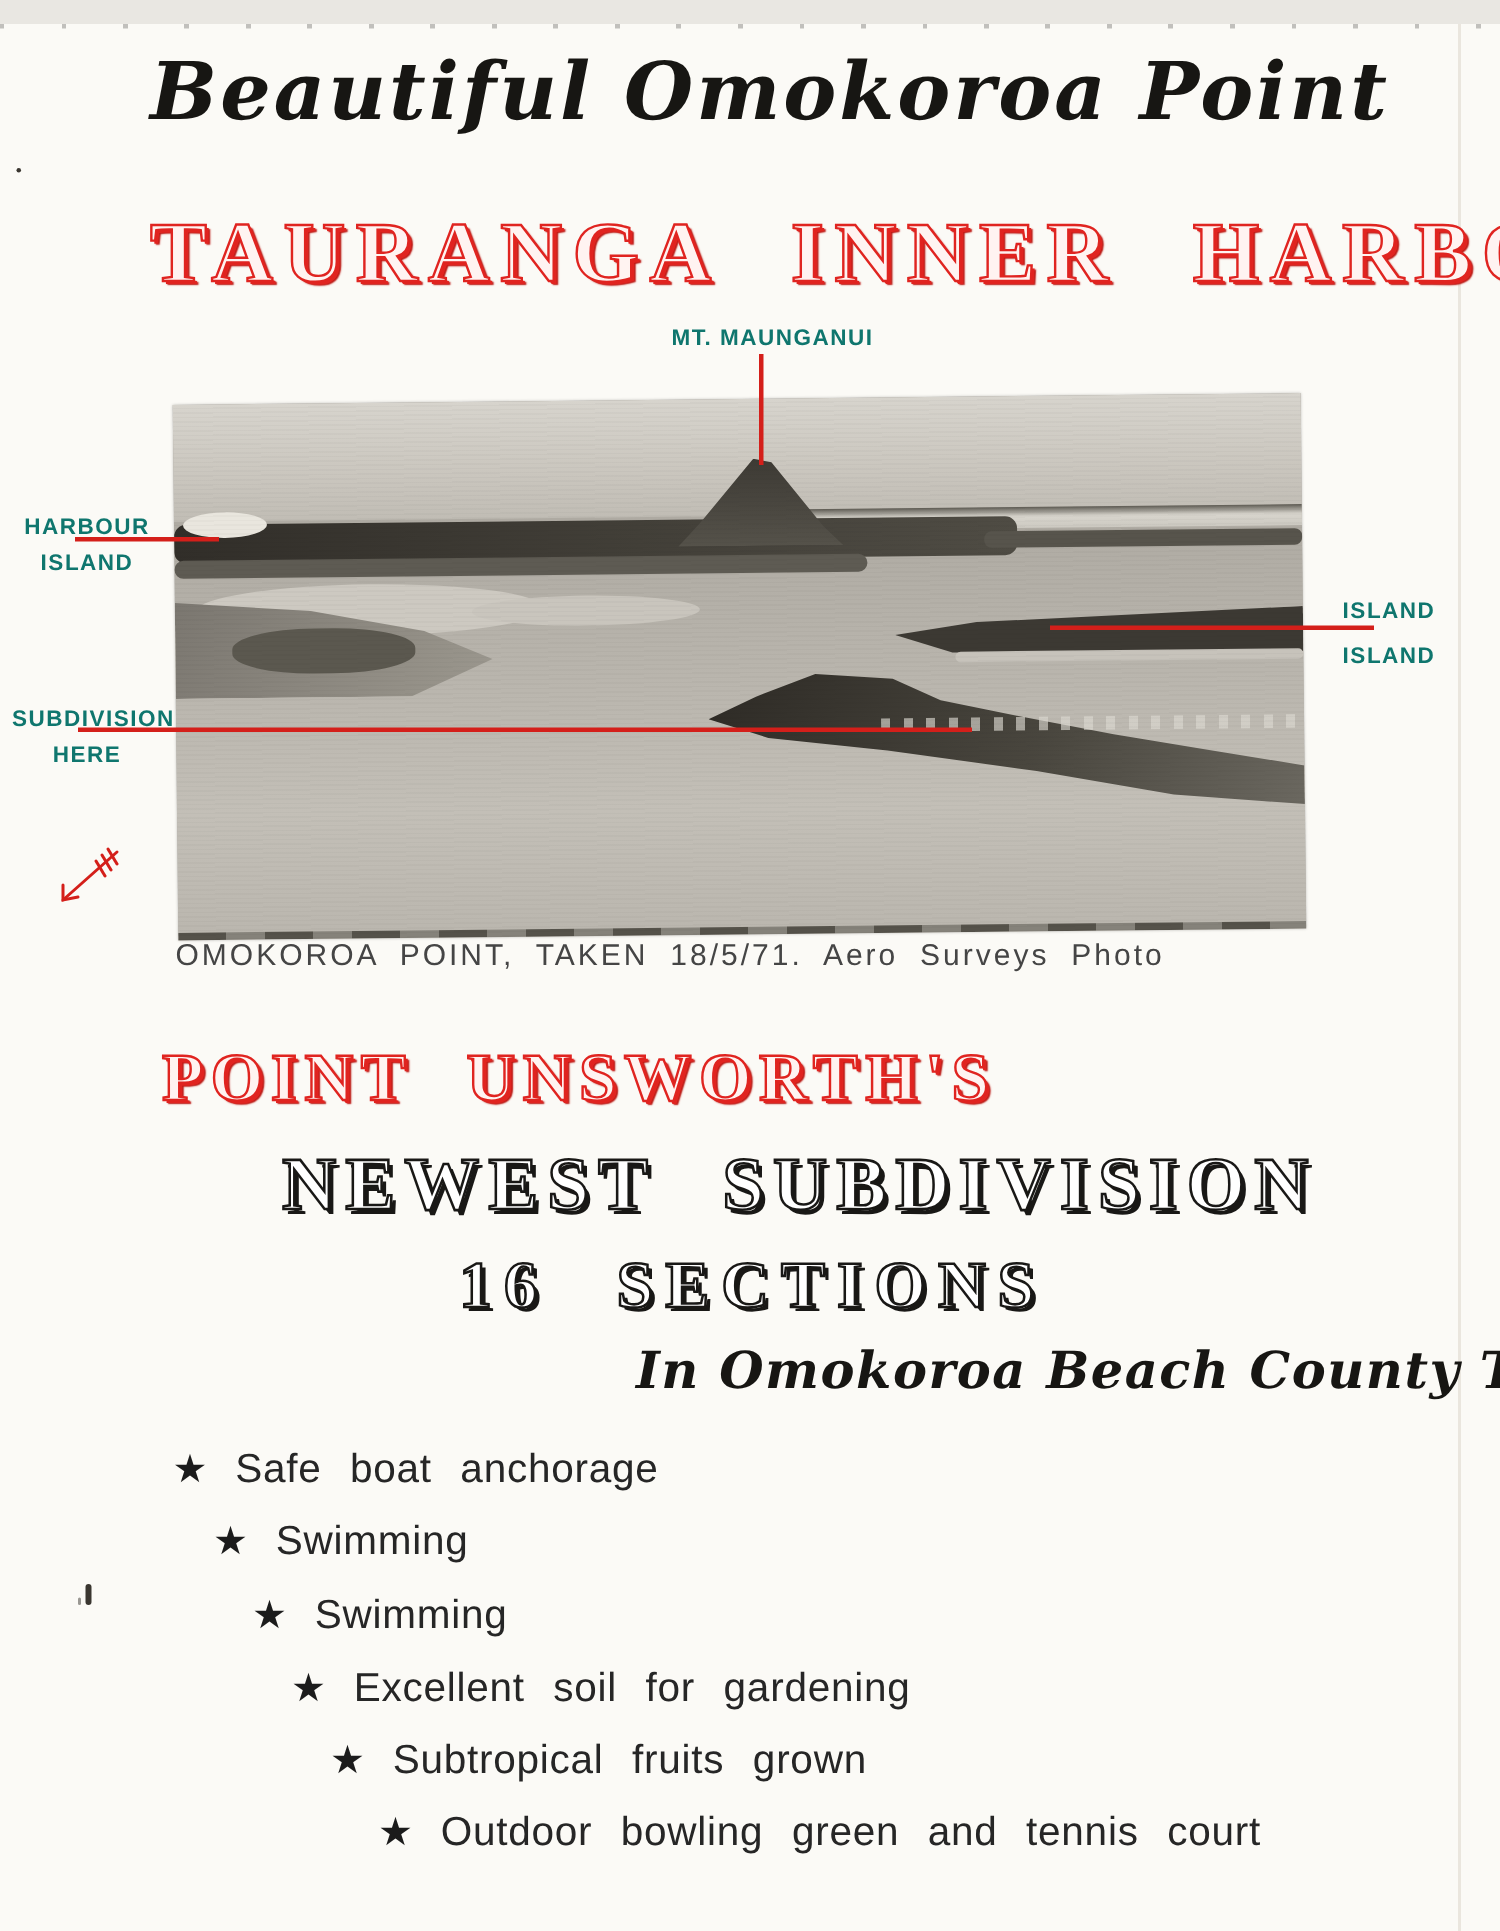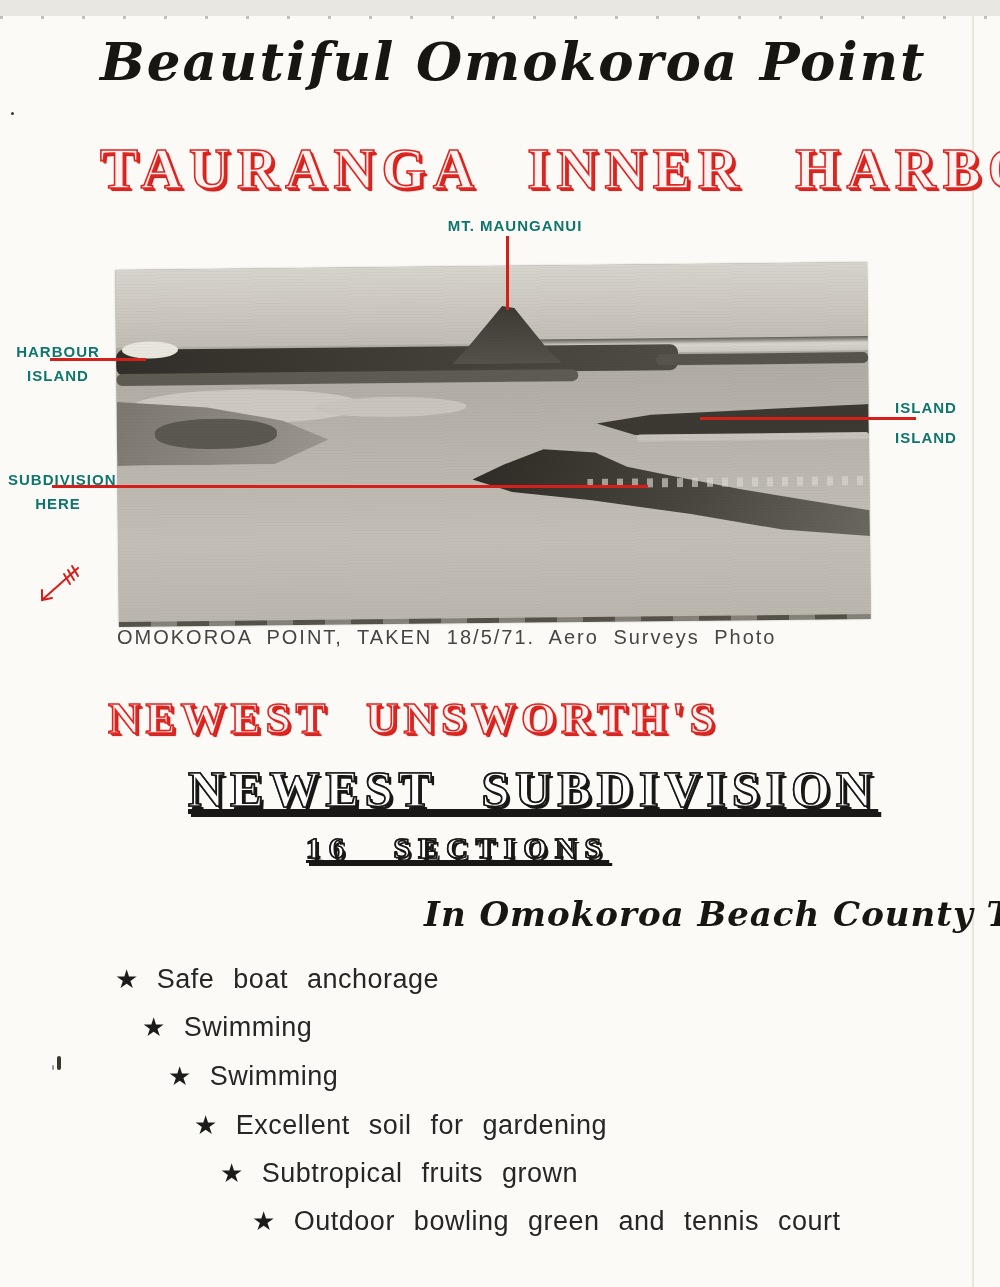--- a/index.html
+++ b/index.html
@@ -21,26 +21,25 @@
   .of{
     font-family:"Liberation Serif",serif;font-weight:700;white-space:nowrap;
   }
   .of-red{
     color:#fff3f1;-webkit-text-stroke:1.6px #e02420;
     text-shadow:2px 2px 0 #e02420,3px 3px 1px #bb1712;
   }
   .of-black{
     color:#ffffff;-webkit-text-stroke:1.7px #191816;
     text-shadow:3px 3px 0 #191816;
-    text-decoration:underline;
   }
   .main-heading{font-size:57px;letter-spacing:7px;word-spacing:28px;}
   .owner-heading{font-size:45px;letter-spacing:5px;word-spacing:20px;}
   .sub-heading{font-size:50px;letter-spacing:6px;word-spacing:26px;}
-  .sections-heading{font-size:30px;letter-spacing:8px;word-spacing:26px;}
+  .sections-heading{font-size:44px;letter-spacing:8px;word-spacing:26px;}
 
   .photo-label{
     color:#0f766e;font-weight:bold;font-size:15px;letter-spacing:1px;
     line-height:24px;text-align:center;white-space:nowrap;z-index:6;
   }
   .red-line{background:#d41f1a;z-index:5;}
 
   .caption{
     color:#454545;font-size:20px;letter-spacing:2px;word-spacing:7px;
     text-align:left;white-space:nowrap;
@@ -159,21 +158,21 @@
       <line x1="50" y1="10" x2="14" y2="42"></line>
       <polyline points="14,32 14,42 24,40"></polyline>
       <line x1="44" y1="8" x2="50" y2="18"></line>
       <line x1="40" y1="12" x2="46" y2="22"></line>
       <line x1="36" y1="16" x2="42" y2="26"></line>
     </g>
   </svg>
 
   <div class="abs caption" style="left:117px;top:610px;width:752px;">OMOKOROA POINT, TAKEN 18/5/71. Aero Surveys Photo</div>
 
-  <div class="abs of of-red owner-heading" style="left:108px;top:676px;">NEWEST UNSWORTH'S</div>
+  <div class="abs of of-red owner-heading" style="left:108px;top:676px;">POINT UNSWORTH'S</div>
 
   <div class="abs of of-black sub-heading" style="left:188px;top:744px;">NEWEST SUBDIVISION</div>
 
   <div class="abs of of-black sections-heading" style="left:306px;top:815px;">16 SECTIONS</div>
 
   <div class="abs script script-sub" style="left:424px;top:878px;">In Omokoroa Beach County Township</div>
 
   <div class="abs feature" style="left:142px;top:996px;">
     <span class="star">★</span><span>Swimming</span>
   </div>

